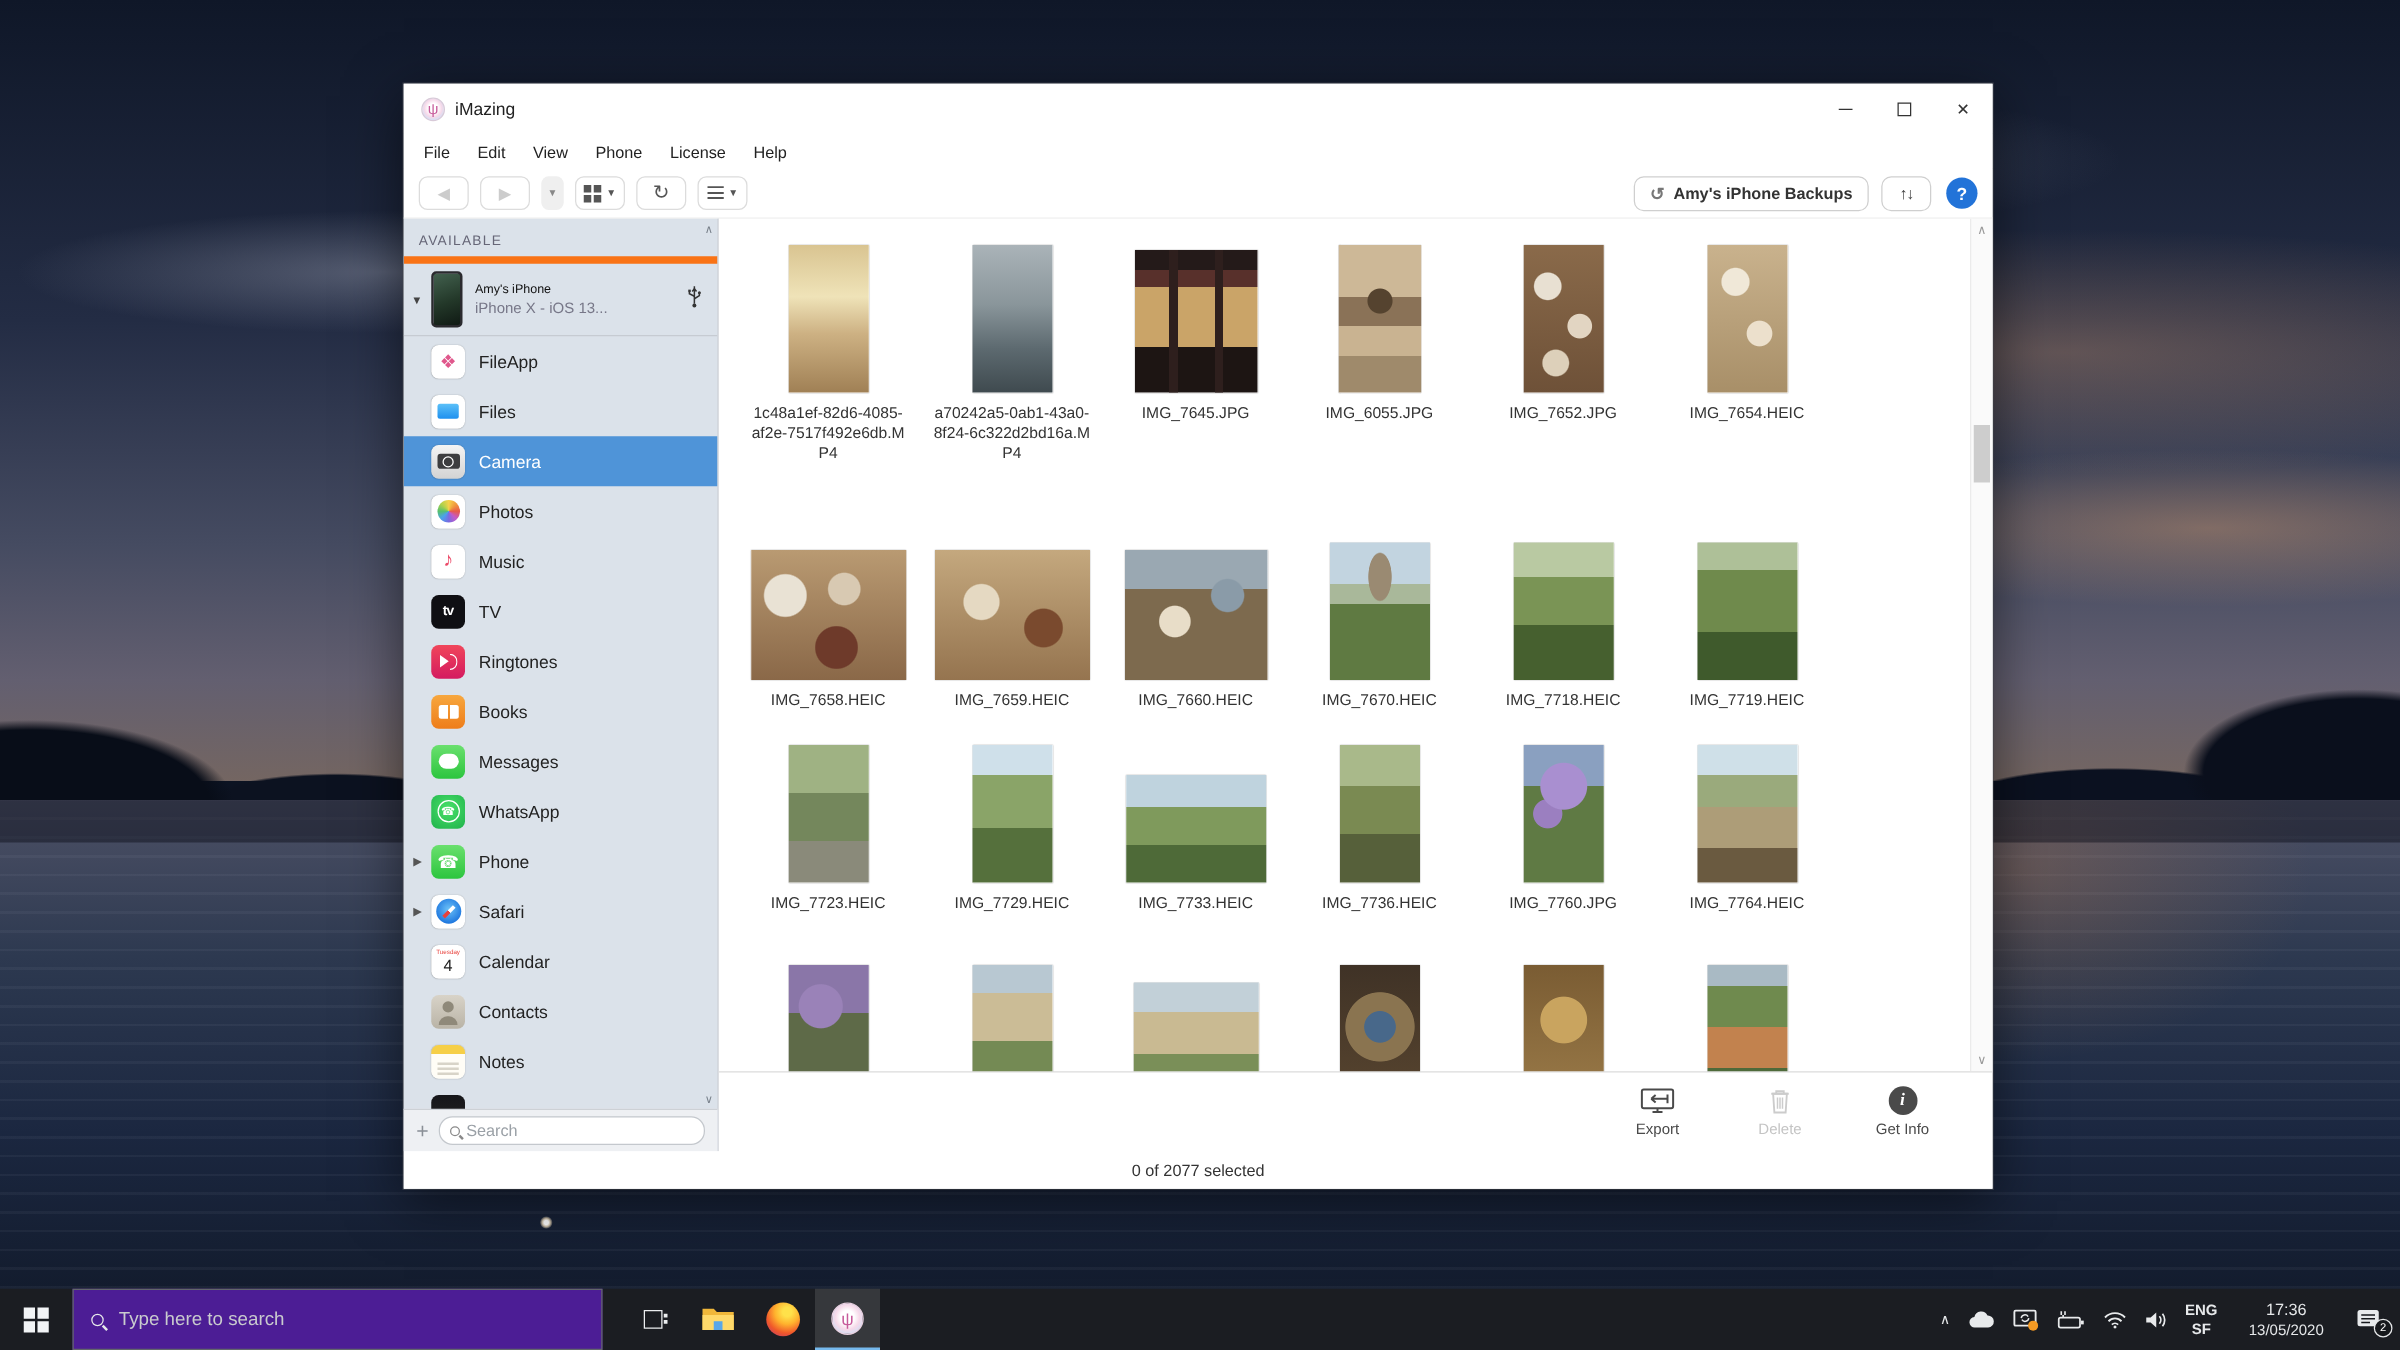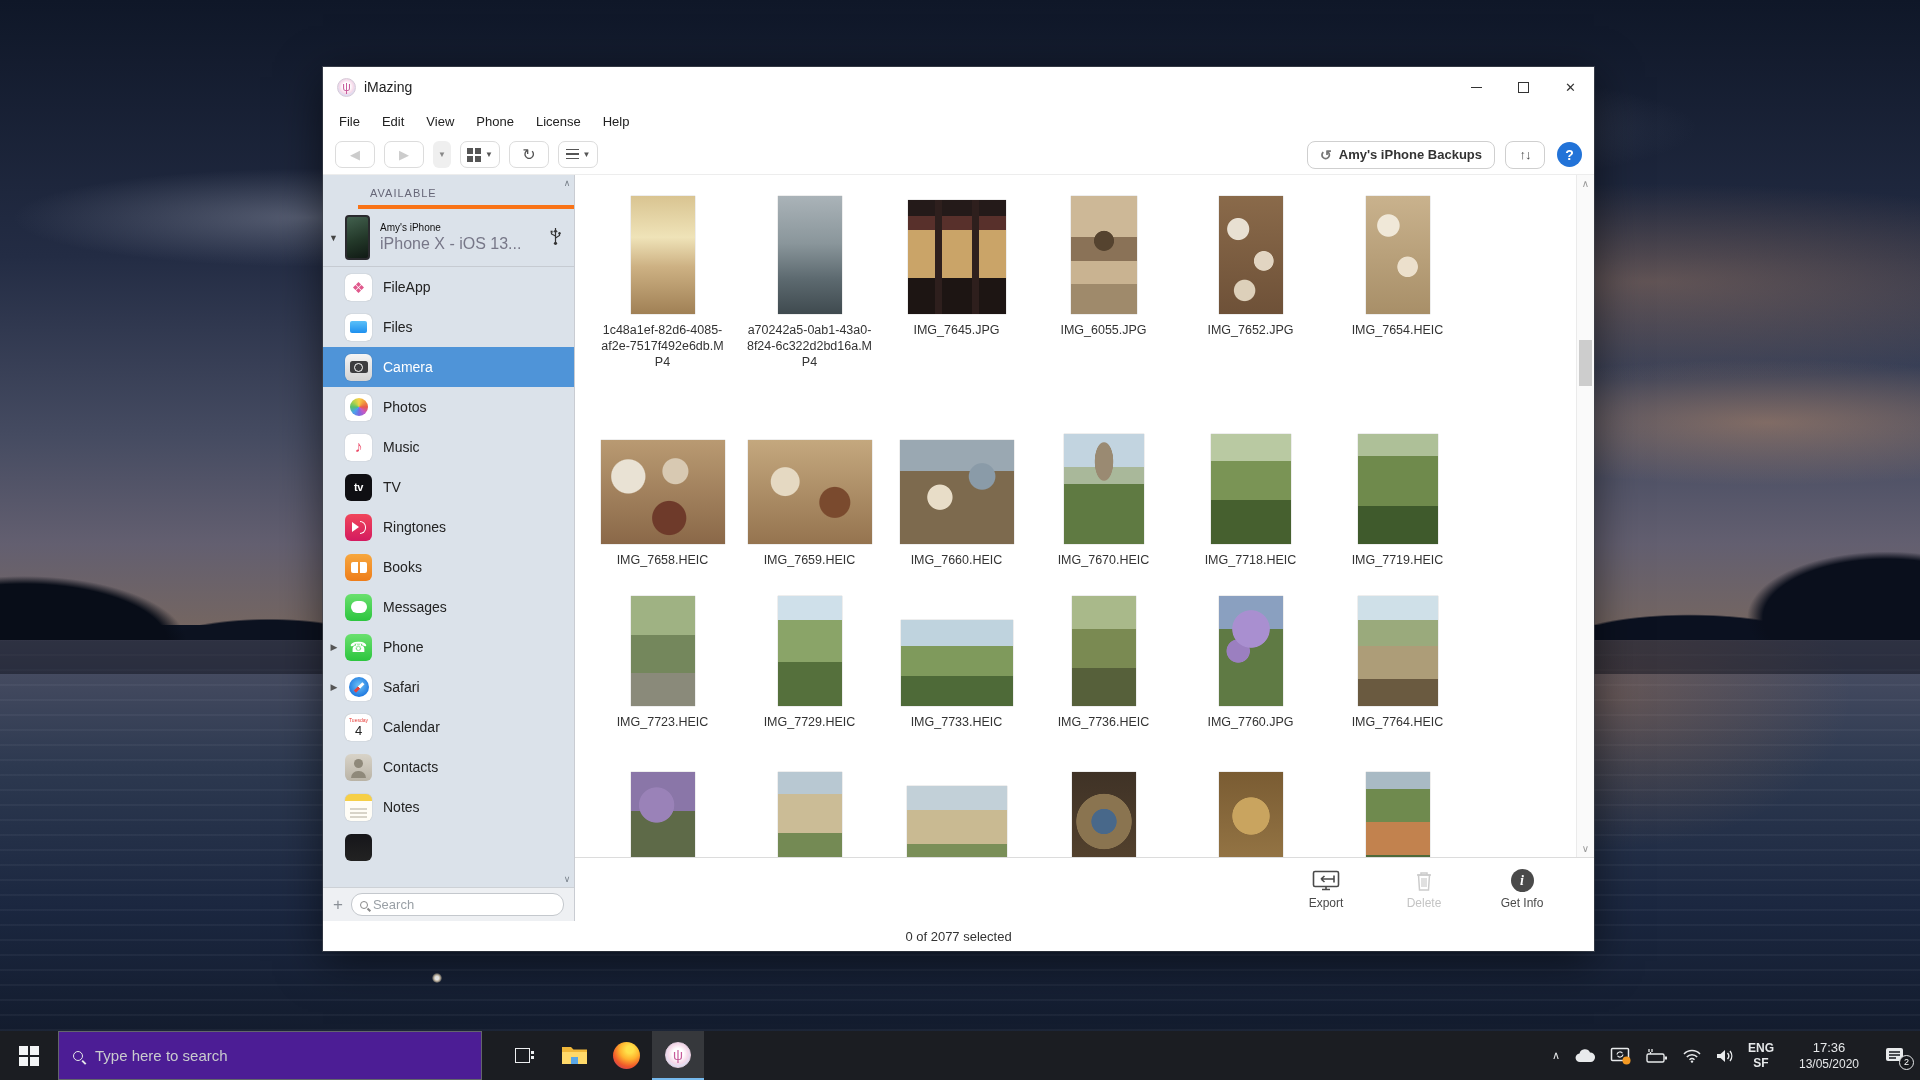--- a/index.html
+++ b/index.html
@@ -73,28 +73,28 @@
   .transfer-btn { height:28px; width:40px; border:1px solid #cfcfcf; border-radius:8px; background:#fff; display:flex;
     align-items:center; justify-content:center; font-size:13px; font-weight:bold; color:#444; letter-spacing:-1px; margin-right:12px; }
   .help-btn { width:25px; height:25px; border-radius:50%; background:#2273d8; color:#fff; font-size:14px; font-weight:bold;
     display:flex; align-items:center; justify-content:center; }
 
   .main { flex:1 1 auto; display:flex; min-height:0; }
 
   
   .sidebar { width:252px; flex:0 0 auto; display:flex; flex-direction:column; border-right:1px solid #c9ccd2; background:#dbe2ea; }
   .side-scroll { flex:1 1 auto; overflow:hidden; position:relative; padding-top:6px; }
-  .side-header { font-size:11px; letter-spacing:1px; color:#667; padding:6px 0 6px 12px; border-bottom:4px solid #f97316;margin-left:35px; }
+  .side-header { font-size:11px; letter-spacing:1px; color:#667; padding:6px 0 6px 12px; border-bottom:6px solid #f97316; }
   .device-row { display:flex; align-items:center; height:58px; padding:0 8px 0 6px; border-bottom:1px solid #c6cbd2; }
   .dev-expander { width:16px; font-size:9px; color:#444; }
   .phone-thumb { width:25px; height:45px; border-radius:4px; background:linear-gradient(160deg,#42604e 0%,#233829 55%,#101a14 100%);
     border:2px solid #2a2a2e; margin-right:10px; flex:0 0 auto; }
   .dev-meta { flex:1 1 auto; min-width:0; }
   .dev-name { font-size:10px; color:#111; }
-  .dev-sub { font-size:16px; color:#778; margin-top:2px; }
+  .dev-sub { font-size:12px; color:#778; margin-top:2px; }
   .usb-glyph { color:#333; flex:0 0 auto; margin-right:4px; }
   .side-scrollbar { position:absolute; right:0; top:0; bottom:0; width:14px; display:flex; flex-direction:column;
     align-items:center; justify-content:space-between; padding:3px 0; color:#78808a; font-size:9px; }
 
   .side-items { }
   .side-item { display:flex; align-items:center; height:40px; padding:0 6px 0 0; }
   .side-item.selected { background:#4f94d8; }
   .side-item.selected .side-label { color:#fff; }
   .expander { width:22px; text-align:center; font-size:9px; color:#555; flex:0 0 auto; }
   .side-label { font-size:14px; color:#222; margin-left:11px; white-space:nowrap; }
@@ -343,20 +343,25 @@
                 <span class="expander"></span>
                 <span class="icon g-books"></span>
                 <span class="side-label">Books</span>
               </div>
               <div class="side-item">
                 <span class="expander"></span>
                 <span class="icon g-messages"></span>
                 <span class="side-label">Messages</span>
               </div>
               <div class="side-item">
+                <span class="expander"></span>
+                <span class="icon g-whatsapp"></span>
+                <span class="side-label">WhatsApp</span>
+              </div>
+              <div class="side-item">
                 <span class="expander">▶</span>
                 <span class="icon g-phone"></span>
                 <span class="side-label">Phone</span>
               </div>
               <div class="side-item">
                 <span class="expander">▶</span>
                 <span class="icon g-safari"></span>
                 <span class="side-label">Safari</span>
               </div>
               <div class="side-item">

